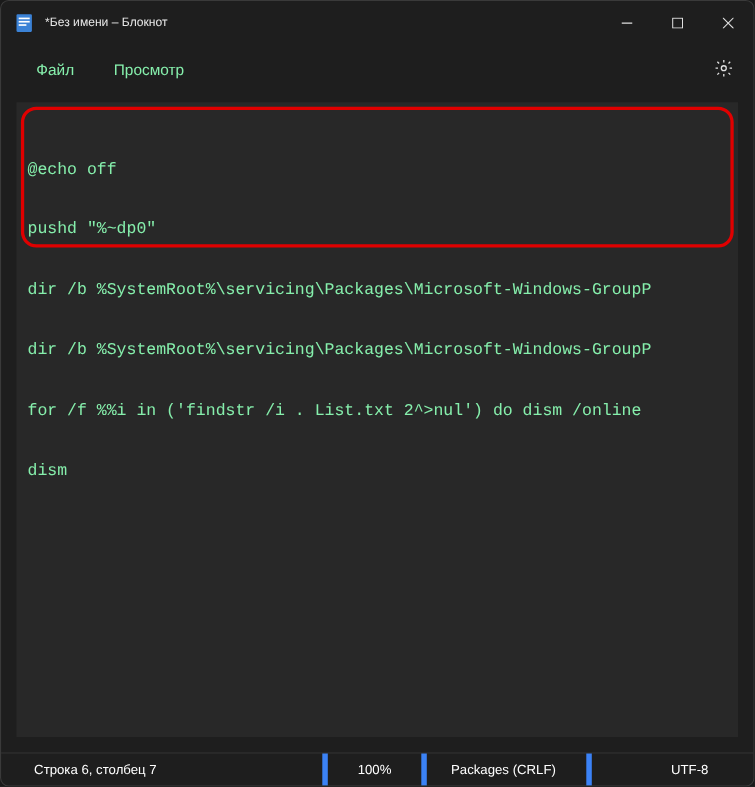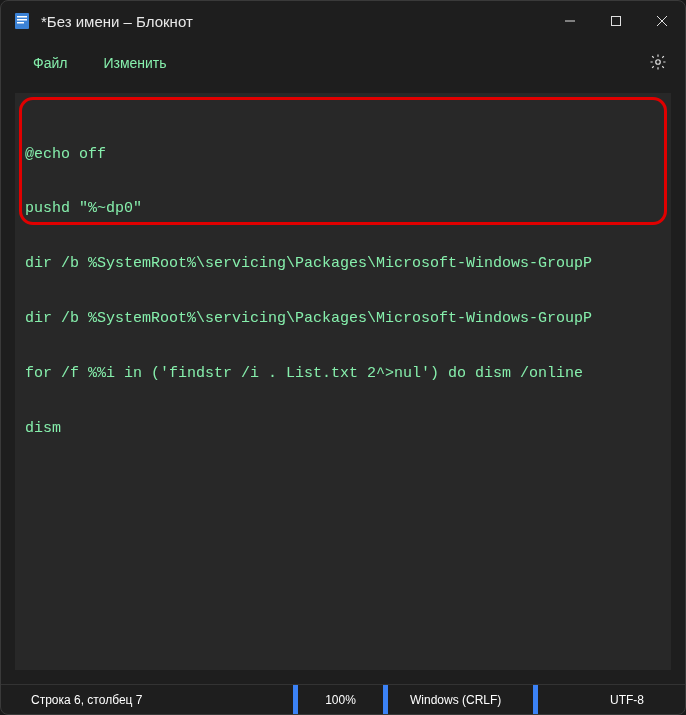--- a/index.html
+++ b/index.html
@@ -18,21 +18,21 @@
       border-radius: 8px;
       display: flex;
       flex-direction: column;
     }
     .titlebar {
       height: 40px;
       display: flex;
       align-items: center;
       padding: 0 0 0 12px;
       color: #e8e8e8;
-      font-size: 15px;
+      font-size: 11px;
     }
     .app-icon {
       width: 18px;
       height: 18px;
       margin-right: 10px;
       display: flex;
       align-items: center;
       justify-content: center;
     }
     .app-icon svg { width: 18px; height: 18px; }
@@ -153,21 +153,21 @@
         <svg viewBox="0 0 10 10">
             <line x1="0" y1="0" x2="10" y2="10" stroke="currentColor" stroke-width="1"></line>
             <line x1="10" y1="0" x2="0" y2="10" stroke="currentColor" stroke-width="1"></line>
           </svg>
       </div>
     </div>
   </div>
 
   <div class="menubar">
     <div class="menu-item">Файл</div>
-    <div class="menu-item">Изменить</div>
+    <div class="menu-item">Просмотр</div>
     <div class="menu-spacer"></div>
     <div class="settings-btn">
       <svg viewBox="0 0 24 24" fill="none" stroke="currentColor" stroke-width="1.6">
         <circle cx="12" cy="12" r="3"></circle>
         <path d="M12 2v3M12 19v3M4.2 4.2l2.1 2.1M17.7 17.7l2.1 2.1M2 12h3M19 12h3M4.2 19.8l2.1-2.1M17.7 6.3l2.1-2.1"></path>
       </svg>
     </div>
   </div>
 
   <div class="editor-wrap">
@@ -180,17 +180,17 @@
         <span class="code-line">for /f %%i in ('findstr /i . List.txt 2^&gt;nul') do dism /online </span>
         <span class="code-line">dism</span>
       </div>
       <div class="highlight-box"></div>
     </div>
   </div>
 
   <div class="statusbar">
     <div class="status-seg status-pos">Строка 6, столбец 7</div>
     <div class="status-seg status-zoom">100%</div>
-    <div class="status-seg status-eol">Windows (CRLF)</div>
+    <div class="status-seg status-eol">Packages (CRLF)</div>
     <div class="status-seg status-enc">UTF-8</div>
   </div>
 
 </div>
 
 </body></html>

